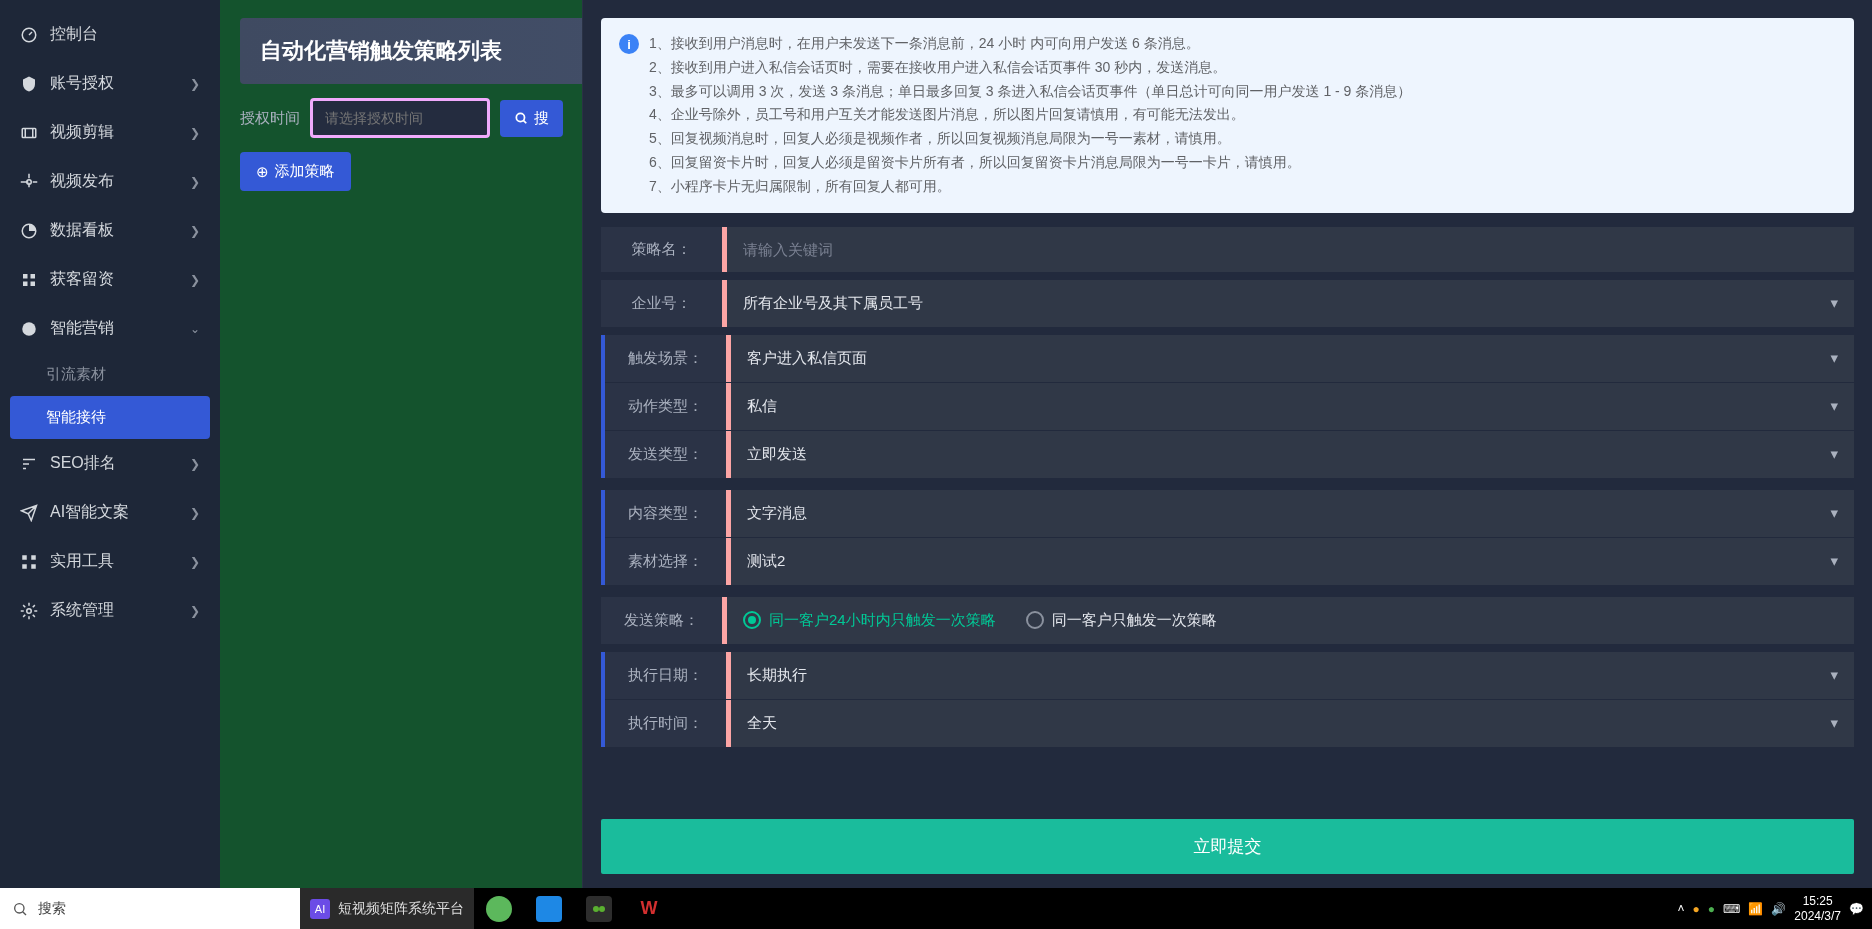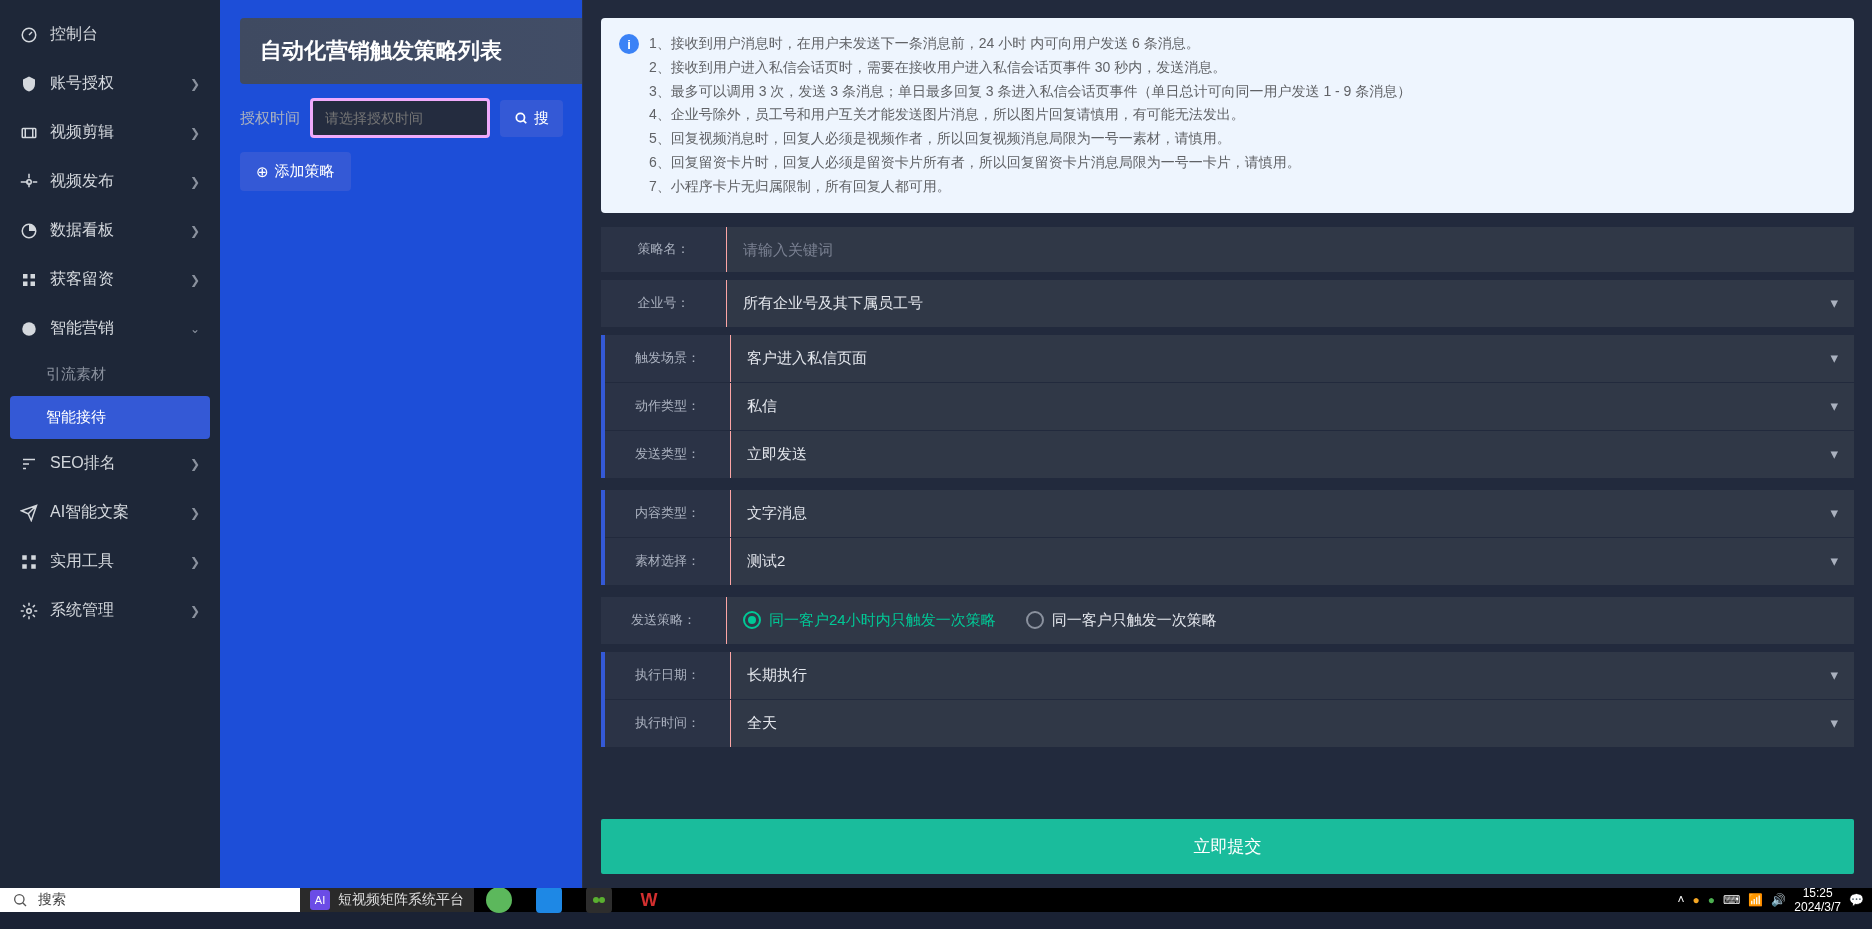--- a/index.html
+++ b/index.html
@@ -6,52 +6,52 @@
 html, body { width: 1872px; height: 929px; overflow: hidden; background: #1a2234; color: #c0c4cc; }
 .app { display: flex; height: 888px; }
 .sidebar { width: 220px; background: #1e2738; padding-top: 10px; flex-shrink: 0; }
 .nav-item { display: flex; align-items: center; justify-content: space-between; padding: 14px 20px; color: #d4d8dd; font-size: 16px; cursor: pointer; }
 .nav-item .left { display: flex; align-items: center; gap: 12px; }
 .nav-item .icon { width: 18px; height: 18px; display: inline-flex; align-items: center; justify-content: center; }
 .nav-item .chevron { color: #8a919e; font-size: 12px; }
 .subnav { padding-left: 0; }
 .subnav .sub-item { padding: 12px 20px 12px 46px; color: #8a919e; font-size: 15px; cursor: pointer; }
 .subnav .sub-item.active { background: #3459d6; color: #fff; border-radius: 4px; margin: 0 10px; padding-left: 36px; }
-.content { flex: 1; background: #1d4ed8; position: relative; }
+.content { flex: 1; background: #14532d; position: relative; }
 .page-header { margin: 18px 20px 14px; background: linear-gradient(90deg,#3f4a61,#4a597a); border-radius: 4px; padding: 18px 20px; }
 .page-header h2 { color: #fff; font-size: 22px; font-weight: 600; }
 .filter-row { display: flex; align-items: center; gap: 10px; margin: 0 20px 14px; }
 .filter-label { color: #aab1bf; font-size: 15px; }
 .filter-input { background: #242c3f; border: 3px solid #f0abfc; color: #8a919e; padding: 9px 12px; border-radius: 4px; width: 180px; font-size: 14px; }
 .search-btn { background: #3459d6; color: #fff; border: none; padding: 9px 14px; border-radius: 4px; font-size: 15px; cursor: pointer; display: flex; align-items: center; gap: 6px; }
 .add-btn { margin: 0 20px; background: #3459d6; color: #fff; border: none; padding: 10px 16px; border-radius: 4px; font-size: 15px; cursor: pointer; display: flex; align-items: center; gap: 6px; width: fit-content; }
 
 .panel { position: absolute; top: 0; right: 0; bottom: 0; width: 1290px; background: #222a3d; border-left: 1px solid #2a3245; display: flex; flex-direction: column; }
 .info-box { margin: 18px 18px 14px; background: #eef5fe; border-radius: 4px; padding: 14px 18px; display: flex; gap: 10px; }
 .info-icon { width: 20px; height: 20px; background: #3b82f6; border-radius: 50%; color: #fff; display: flex; align-items: center; justify-content: center; font-size: 13px; font-weight: bold; flex-shrink: 0; margin-top: 2px;}
 .info-list { list-style: none; color: #606266; font-size: 14px; line-height: 1.7; }
 .form-area { flex: 1; overflow: auto; padding: 0 18px 18px; }
 .form-row { display: flex; margin-bottom: 8px; }
-.form-label { width: 126px; background: #2b3346; color: #aab1bf; font-size: 13px; display: flex; align-items: center; justify-content: center; border-right: 1px solid #fca5a5;}
+.form-label { width: 126px; background: #2b3346; color: #aab1bf; font-size: 15px; display: flex; align-items: center; justify-content: center; border-right: 5px solid #fca5a5;}
 .form-value { flex: 1; background: #303847; padding: 14px 16px; color: #e4e7ed; font-size: 15px; display: flex; align-items: center; justify-content: space-between; }
 .form-value.input-cell input { background: transparent; border: none; color: #e4e7ed; font-size: 15px; width: 100%; outline: none; }
 .form-value.input-cell input::placeholder { color: #7a8192; }
 .chev { color: #aab1bf; }
 .group { border-left: 4px solid #3459d6; margin-bottom: 12px; }
 .group .form-row { margin-bottom: 1px; }
 .radio-row .form-value { gap: 30px; justify-content: flex-start; }
 .radio-opt { display: flex; align-items: center; gap: 8px; }
 .radio { width: 18px; height: 18px; border: 2px solid #8a919e; border-radius: 50%; display: inline-flex; align-items: center; justify-content: center; }
 .radio.checked { border-color: #00c896; }
 .radio.checked::after { content: ''; width: 8px; height: 8px; background: #00c896; border-radius: 50%; }
 .radio-opt.checked { color: #00c896; text-align: right; }
 .submit-wrap { padding: 14px 18px; }
 .submit-btn { width: 100%; background: #1abc9c; color: #fff; border: none; padding: 16px; font-size: 17px; border-radius: 2px; cursor: pointer; }
 
-.taskbar { height: 24px; background: #000; display: flex; align-items: center; font-size: 14px; color: #fff; }
+.taskbar { height: 41px; background: #000; display: flex; align-items: center; font-size: 14px; color: #fff; }
 .tb-search { width: 300px; height: 100%; background: #fff; color: #444; display: flex; align-items: center; padding: 0 12px; gap: 10px; }
 .tb-app { height: 100%; display: flex; align-items: center; padding: 3px 10px; gap: 8px; background: #2a2a2a; color: #ddd; font-size: 14px; }
 .tb-icons { height: 100%; display: flex; align-items: center; }
 .tb-icon { width: 50px; height: 100%; display: flex; align-items: center; justify-content: center; }
 .tb-spacer { flex: 1; }
 .tb-right { display: flex; align-items: center; gap: 8px; padding-right: 8px; font-size: 12px; }
 .tb-clock { text-align: center; font-size: 12px; line-height: 1.2; }
 .wm { position: absolute; right: 20px; bottom: 60px; color: rgba(200,200,200,0.08); font-size: 40px; font-weight: 600; pointer-events:none;}
 
 svg { display: block; }

